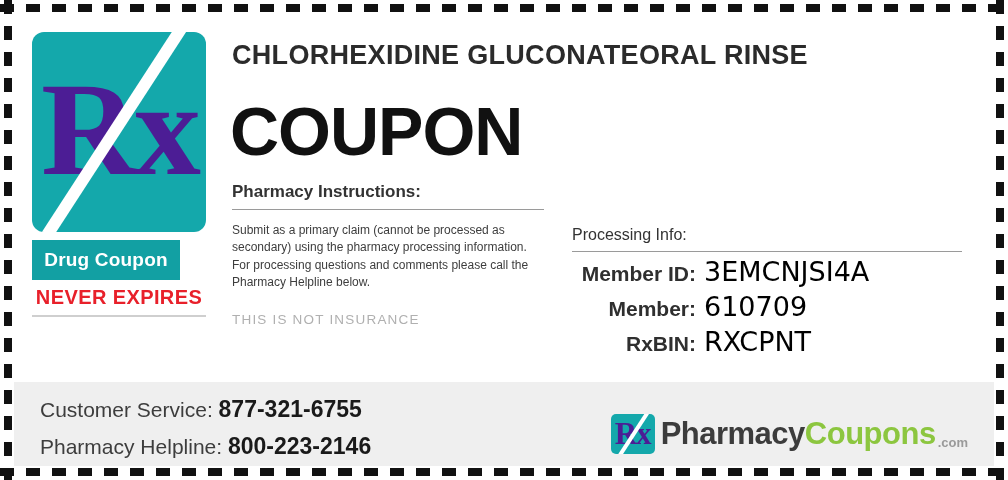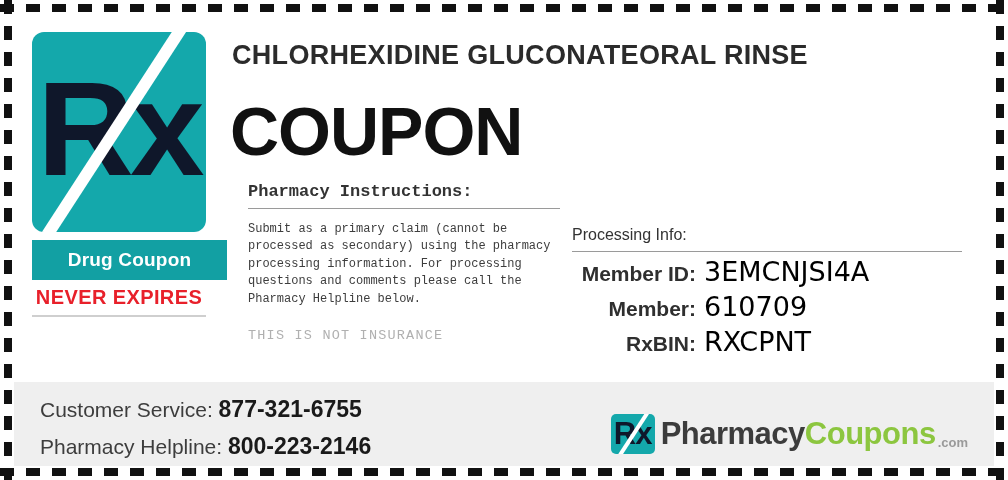--- a/index.html
+++ b/index.html
@@ -50,38 +50,38 @@
     position: relative;
     width: 174px; height: 200px;
     background: #14a8ab;
     border-radius: 12px;
     overflow: hidden;
   }
   .rx-text {
     position: absolute;
     left: 50%; top: 50%;
     transform: translate(-50%, -52%);
-    color: #0f172a;
-    font-family: Liberation Sans, sans-serif;
+    color: #4c1d95;
+    font-family: Liberation Serif, serif;
     font-weight: bold;
     font-size: 134px;
     letter-spacing: -4px;
     line-height: 1;
   }
   .rx-slash {
     position: absolute;
     width: 12px; height: 300px;
     background: #ffffff;
     left: 76px; top: -50px;
     transform: rotate(33deg);
     transform-origin: center;
   }
   .drug-coupon {
     margin-top: 8px;
-    width: 195px; height: 40px;
+    width: 148px; height: 40px;
     background: #12a0a3;
     color: #ffffff;
     font-size: 19px;
     font-weight: bold;
     display: flex; align-items: center; justify-content: center;
     letter-spacing: 0.2px;
   }
   .never-expires {
     margin-top: 6px;
     width: 174px;
@@ -112,23 +112,22 @@
     left: 216px; top: 78px;
     font-size: 68px;
     font-weight: bold;
     color: #111111;
     letter-spacing: -1px;
   }
 
   
   .instr {
     position: absolute;
-    left: 234px; top: 168px;
+    left: 218px; top: 168px;
     width: 312px;
-    font-family: Liberation Mono, monospace;
   }
   .sec-title {
     font-size: 17px;
     font-weight: bold;
     color: #333333;
     padding-bottom: 7px;
     border-bottom: 1px solid #9a9a9a;
   }
   .instr-body {
     margin-top: 12px;

